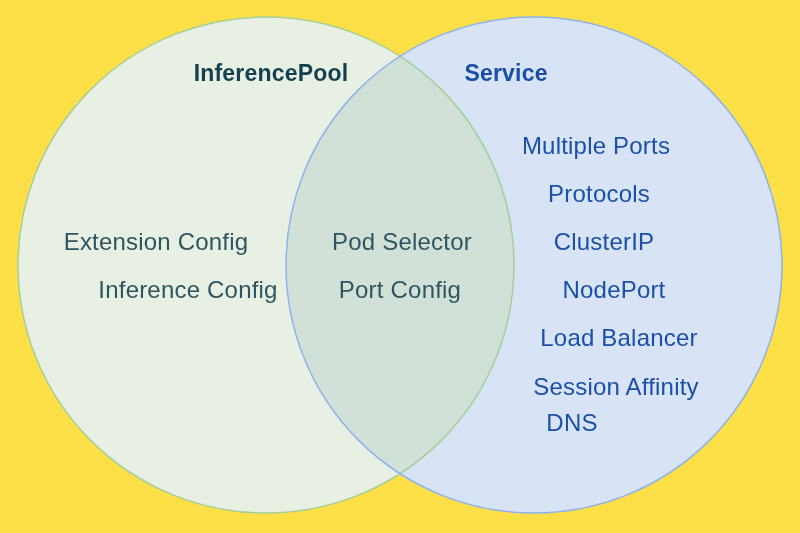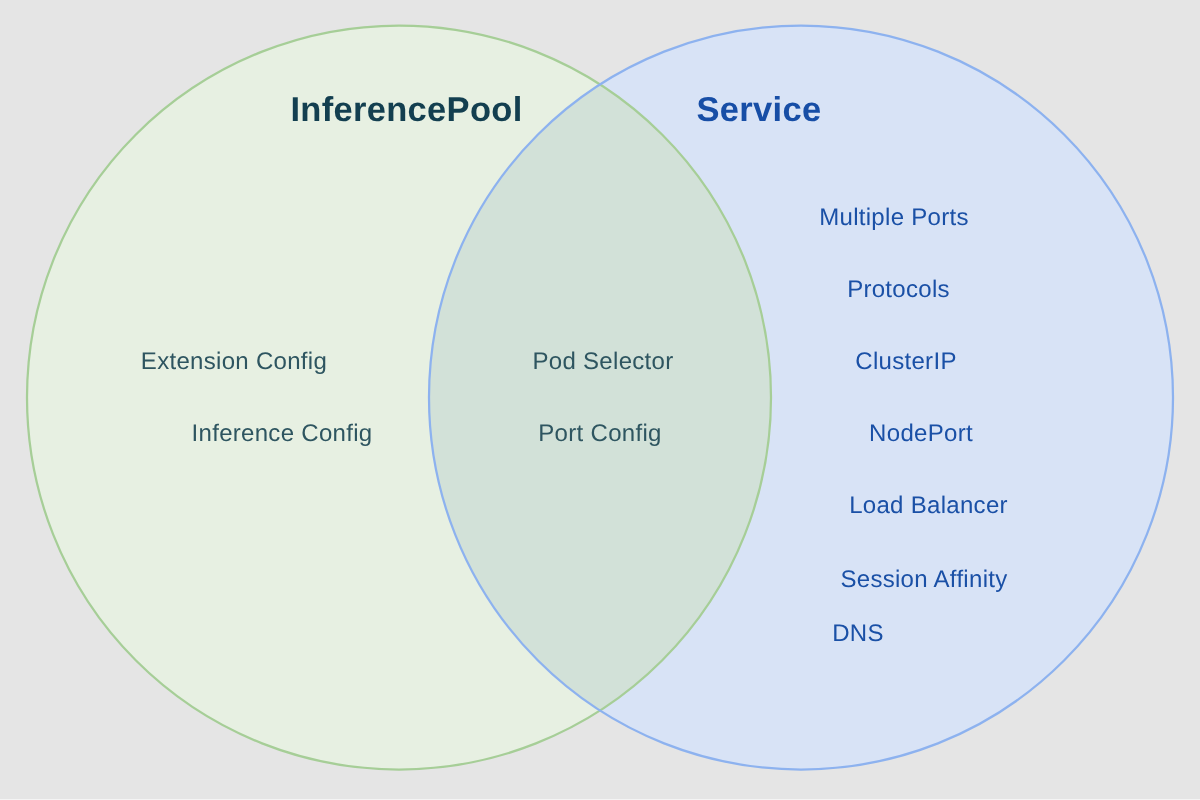--- a/index.html
+++ b/index.html
@@ -5,34 +5,34 @@
   html, body {
     margin: 0;
     padding: 0;
     background: #ffffff;
     font-family: "Liberation Sans", "DejaVu Sans", sans-serif;
   }
   .stage {
     position: relative;
     width: 800px;
     height: 533px;
-    background: #e5e5e5;
+    background: #fde047;
     overflow: hidden;
   }
   .venn-svg {
     position: absolute;
     inset: 0;
     width: 800px;
     height: 533px;
   }
   .label {
     position: absolute;
     transform: translate(-50%, -50%);
     white-space: nowrap;
-    font-size: 16px;
+    font-size: 24px;
     letter-spacing: 0.2px;
     line-height: 1;
   }
   .title {
     font-size: 23px;
     font-weight: bold;
     letter-spacing: 0.2px;
   }
   .left-text   { color: #133f50; }
   .left-item   { color: #2e5560; }

